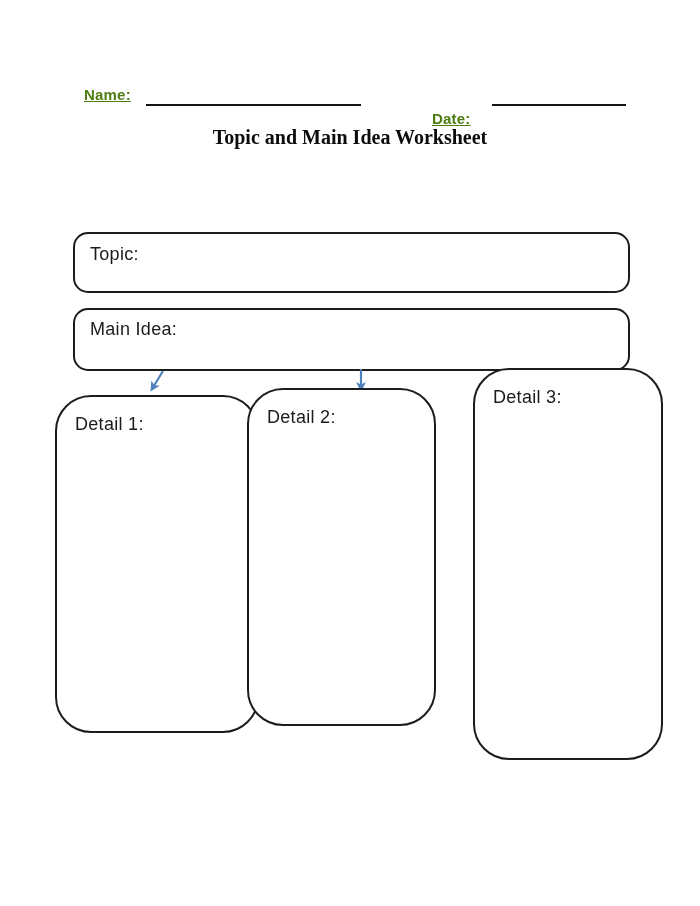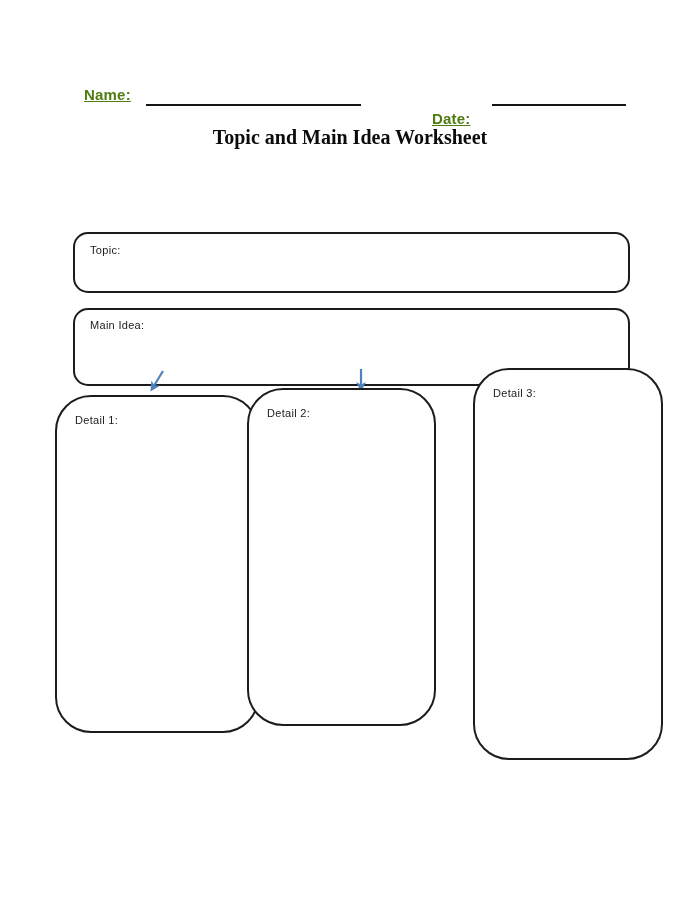--- a/index.html
+++ b/index.html
@@ -62,27 +62,27 @@
   }
   
   .wbox {
     position: absolute;
     background: #ffffff;
     border: 2px solid #1c1c1c;
     box-sizing: border-box;
   }
   .wbox .box-label {
     display: block;
-    font-size: 11px;
+    font-size: 18px;
     color: #1b1b1b;
     letter-spacing: 0.3px;
   }
   #topic-box   { left: 73px;  top: 232px; width: 557px; height: 61px;  border-radius: 15px; }
   #topic-box .box-label    { padding: 10px 0 0 15px; }
-  #main-idea-box { left: 73px; top: 308px; width: 557px; height: 78px; border-radius: 15px; }
+  #main-idea-box { left: 73px; top: 308px; width: 557px; height: 63px; border-radius: 15px; }
   #main-idea-box .box-label { padding: 9px 0 0 15px; }
 
   .detail-box { border-radius: 36px; }
   #detail-box-1 { left: 55px;  top: 395px; width: 204px; height: 338px; }
   #detail-box-2 { left: 247px; top: 388px; width: 189px; height: 338px; }
   #detail-box-3 { left: 473px; top: 368px; width: 190px; height: 392px; }
   .detail-box .box-label { padding: 17px 0 0 18px; }
 
   #summary-box { left: 60px; top: 755px; width: 609px; height: 87px; border-radius: 17px; }
   #summary-box .box-label { padding: 10px 0 0 14px; }

